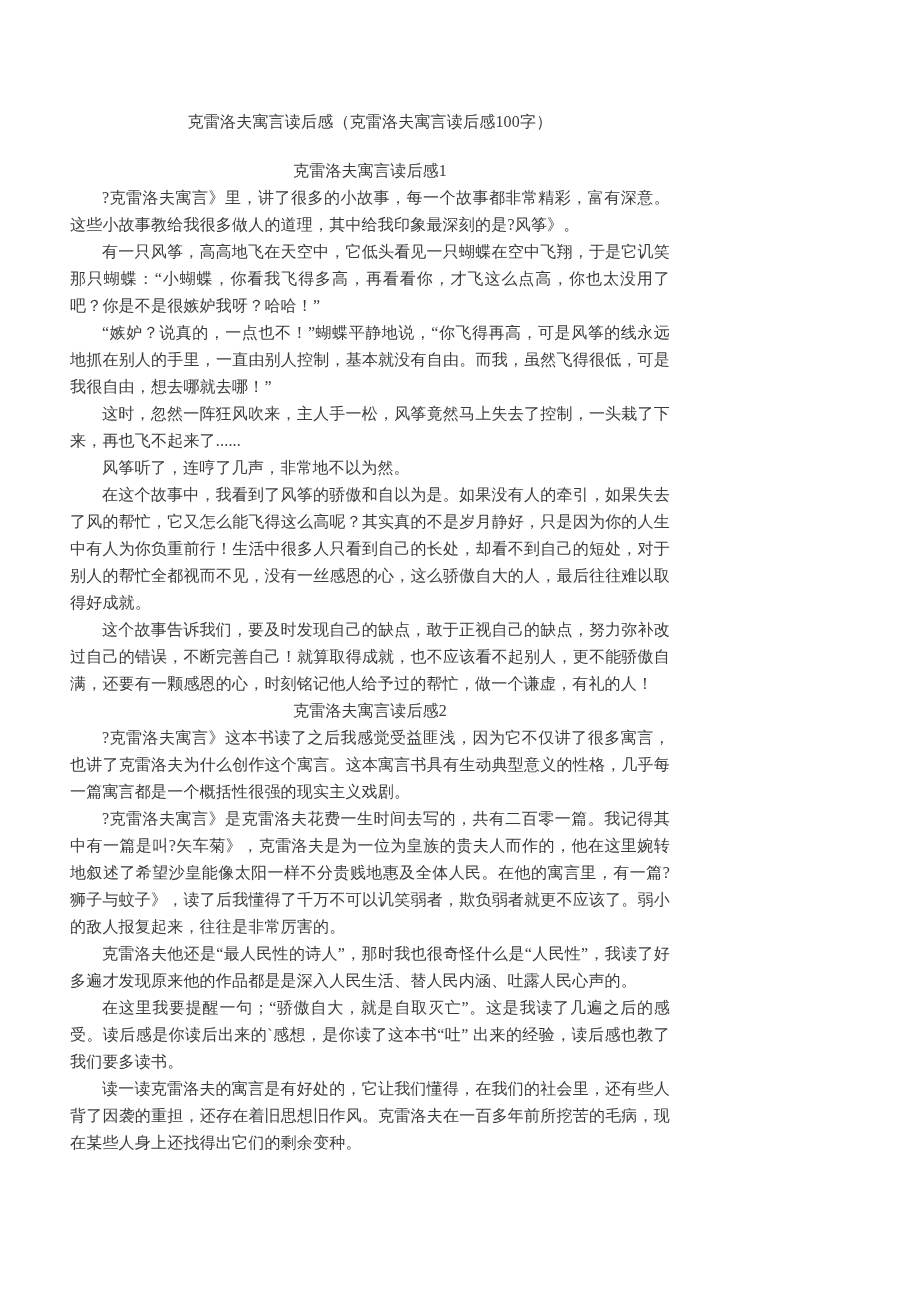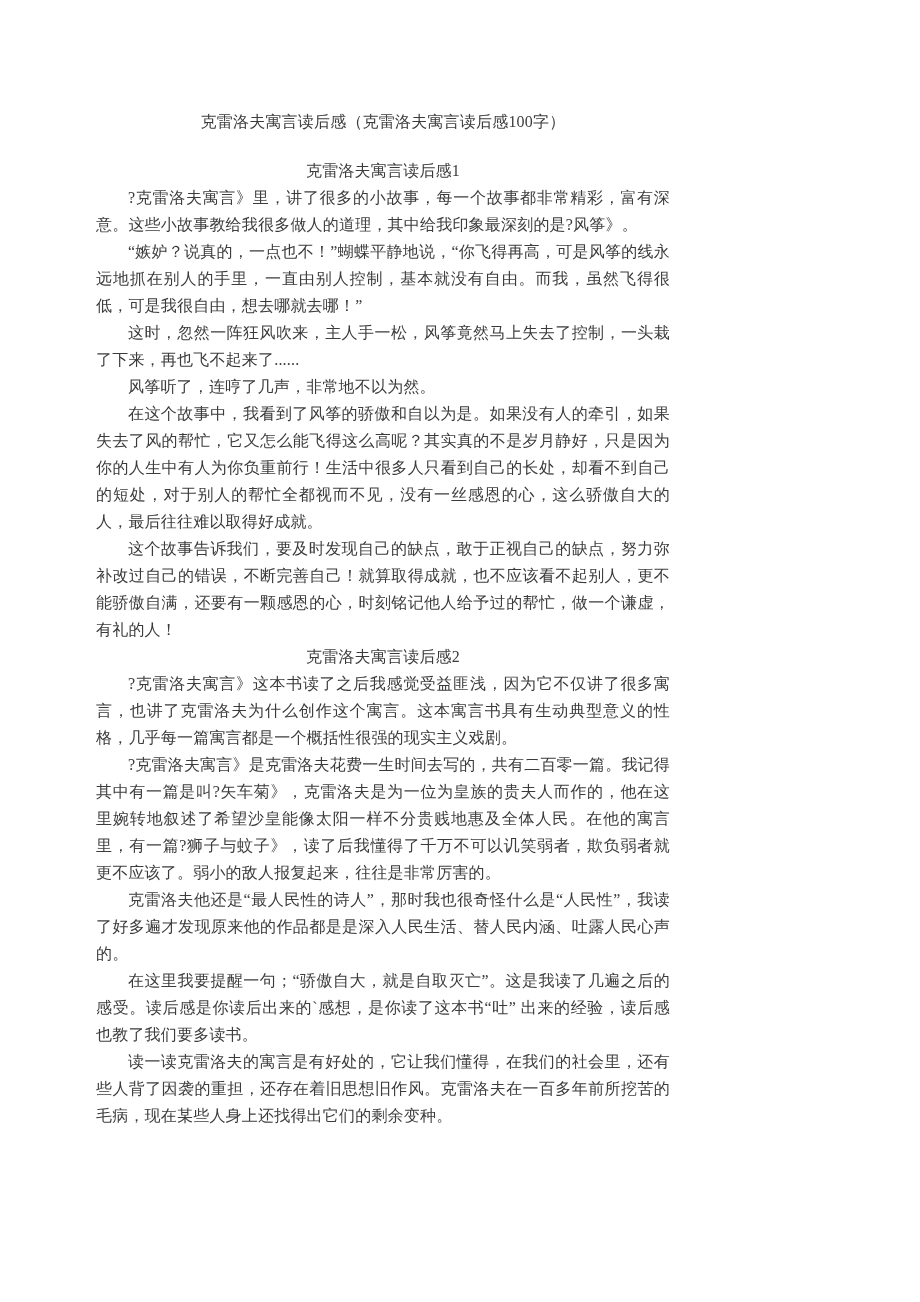--- a/index.html
+++ b/index.html
@@ -10,21 +10,21 @@
   body {
     width: 920px;
     height: 1302px;
     font-family: "Liberation Serif", "DejaVu Serif", serif;
     color: #3b3b3b;
     overflow: hidden;
   }
   .doc {
     box-sizing: border-box;
     width: 800px;
-    padding: 108px 130px 0 96px;
+    padding: 108px 130px 0 70px;
     font-size: 16px;
     line-height: 27px;
     letter-spacing: 0.2px;
   }
   .doc-title {
     font-size: 16px;
     font-weight: normal;
     text-align: center;
     margin: 0 0 22px 0;
     line-height: 27px;
@@ -50,20 +50,21 @@
 <body>
 
 <div class="doc">
 
   <h1 class="doc-title">克雷洛夫寓言读后感（克雷洛夫寓言读后感100字）</h1>
 
 
   <section>
     <h2 class="sec-heading">克雷洛夫寓言读后感1</h2>
     <p class="para">?克雷洛夫寓言》里，讲了很多的小故事，每一个故事都非常精彩，富有深意。这些小故事教给我很多做人的道理，其中给我印象最深刻的是?风筝》。</p>
+    <p class="para">有一只风筝，高高地飞在天空中，它低头看见一只蝴蝶在空中飞翔，于是它讥笑那只蝴蝶：“小蝴蝶，你看我飞得多高，再看看你，才飞这么点高，你也太没用了吧？你是不是很嫉妒我呀？哈哈！”</p>
     <p class="para">“嫉妒？说真的，一点也不！”蝴蝶平静地说，“你飞得再高，可是风筝的线永远地抓在别人的手里，一直由别人控制，基本就没有自由。而我，虽然飞得很低，可是我很自由，想去哪就去哪！”</p>
     <p class="para">这时，忽然一阵狂风吹来，主人手一松，风筝竟然马上失去了控制，一头栽了下来，再也飞不起来了......</p>
     <p class="para">风筝听了，连哼了几声，非常地不以为然。</p>
     <p class="para">在这个故事中，我看到了风筝的骄傲和自以为是。如果没有人的牵引，如果失去了风的帮忙，它又怎么能飞得这么高呢？其实真的不是岁月静好，只是因为你的人生中有人为你负重前行！生活中很多人只看到自己的长处，却看不到自己的短处，对于别人的帮忙全都视而不见，没有一丝感恩的心，这么骄傲自大的人，最后往往难以取得好成就。</p>
     <p class="para">这个故事告诉我们，要及时发现自己的缺点，敢于正视自己的缺点，努力弥补改过自己的错误，不断完善自己！就算取得成就，也不应该看不起别人，更不能骄傲自满，还要有一颗感恩的心，时刻铭记他人给予过的帮忙，做一个谦虚，有礼的人！</p>
   </section>
 
   <section>
     <h2 class="sec-heading">克雷洛夫寓言读后感2</h2>
     <p class="para">?克雷洛夫寓言》这本书读了之后我感觉受益匪浅，因为它不仅讲了很多寓言，也讲了克雷洛夫为什么创作这个寓言。这本寓言书具有生动典型意义的性格，几乎每一篇寓言都是一个概括性很强的现实主义戏剧。</p>

